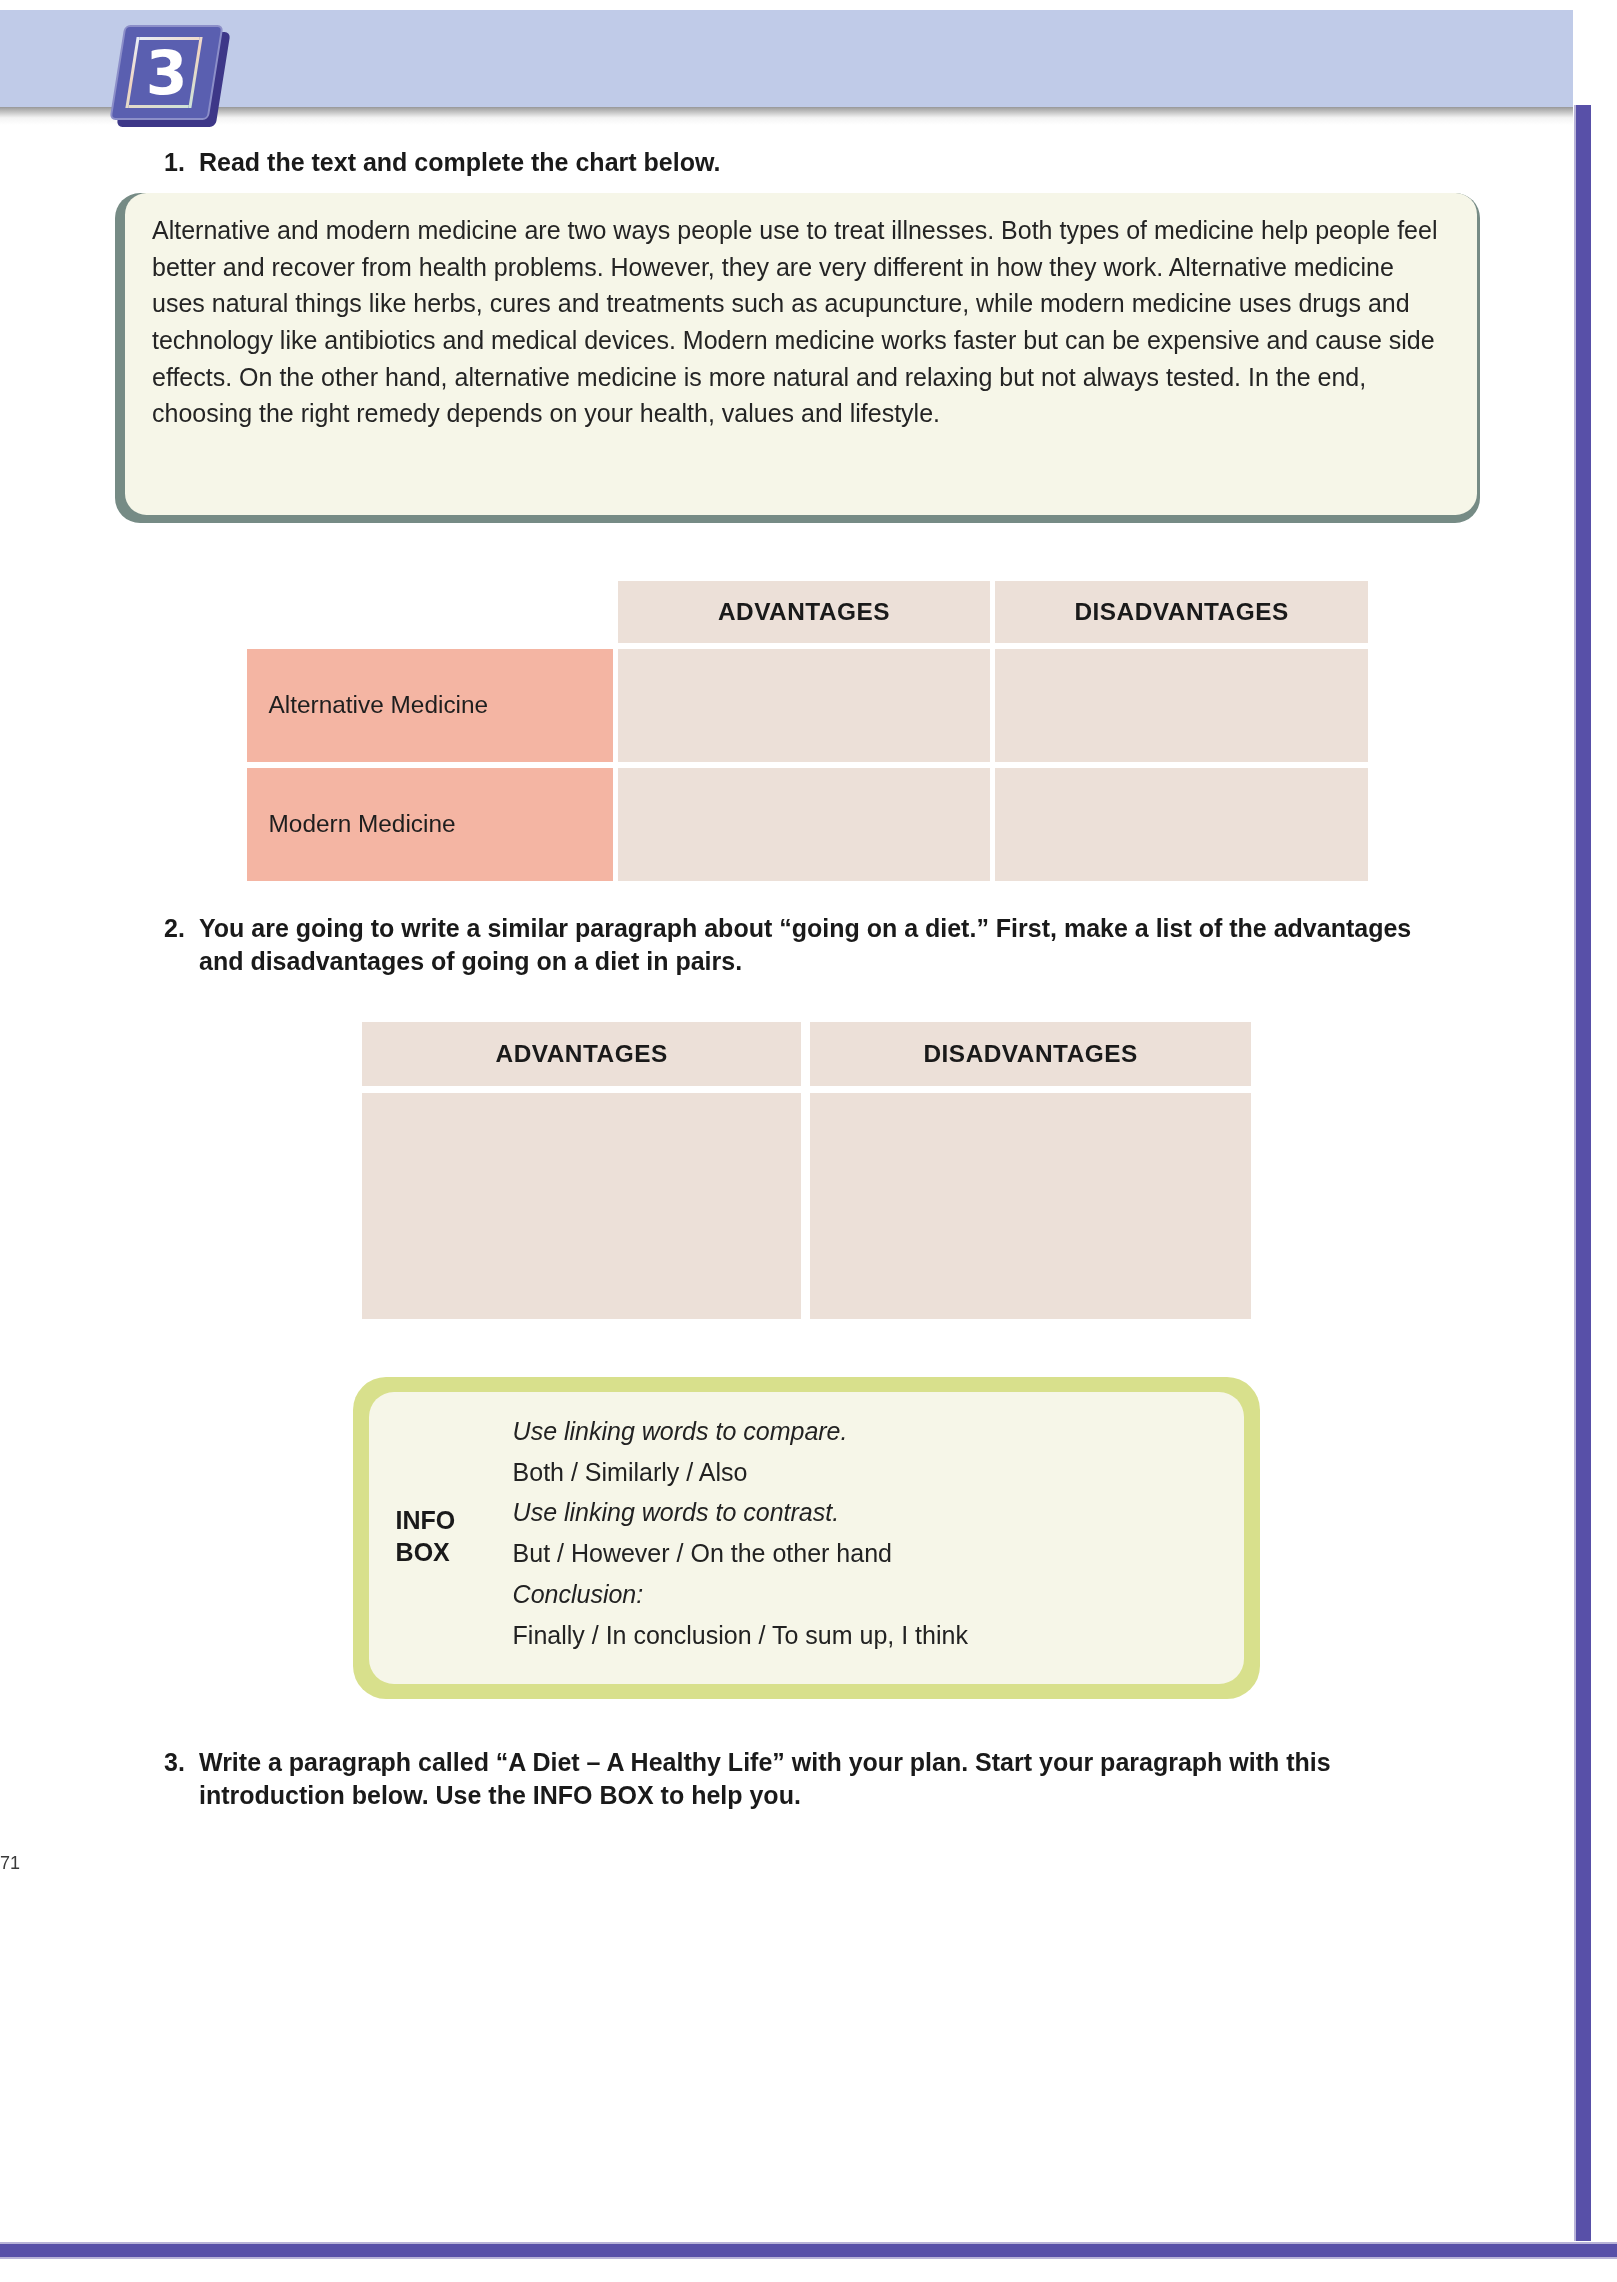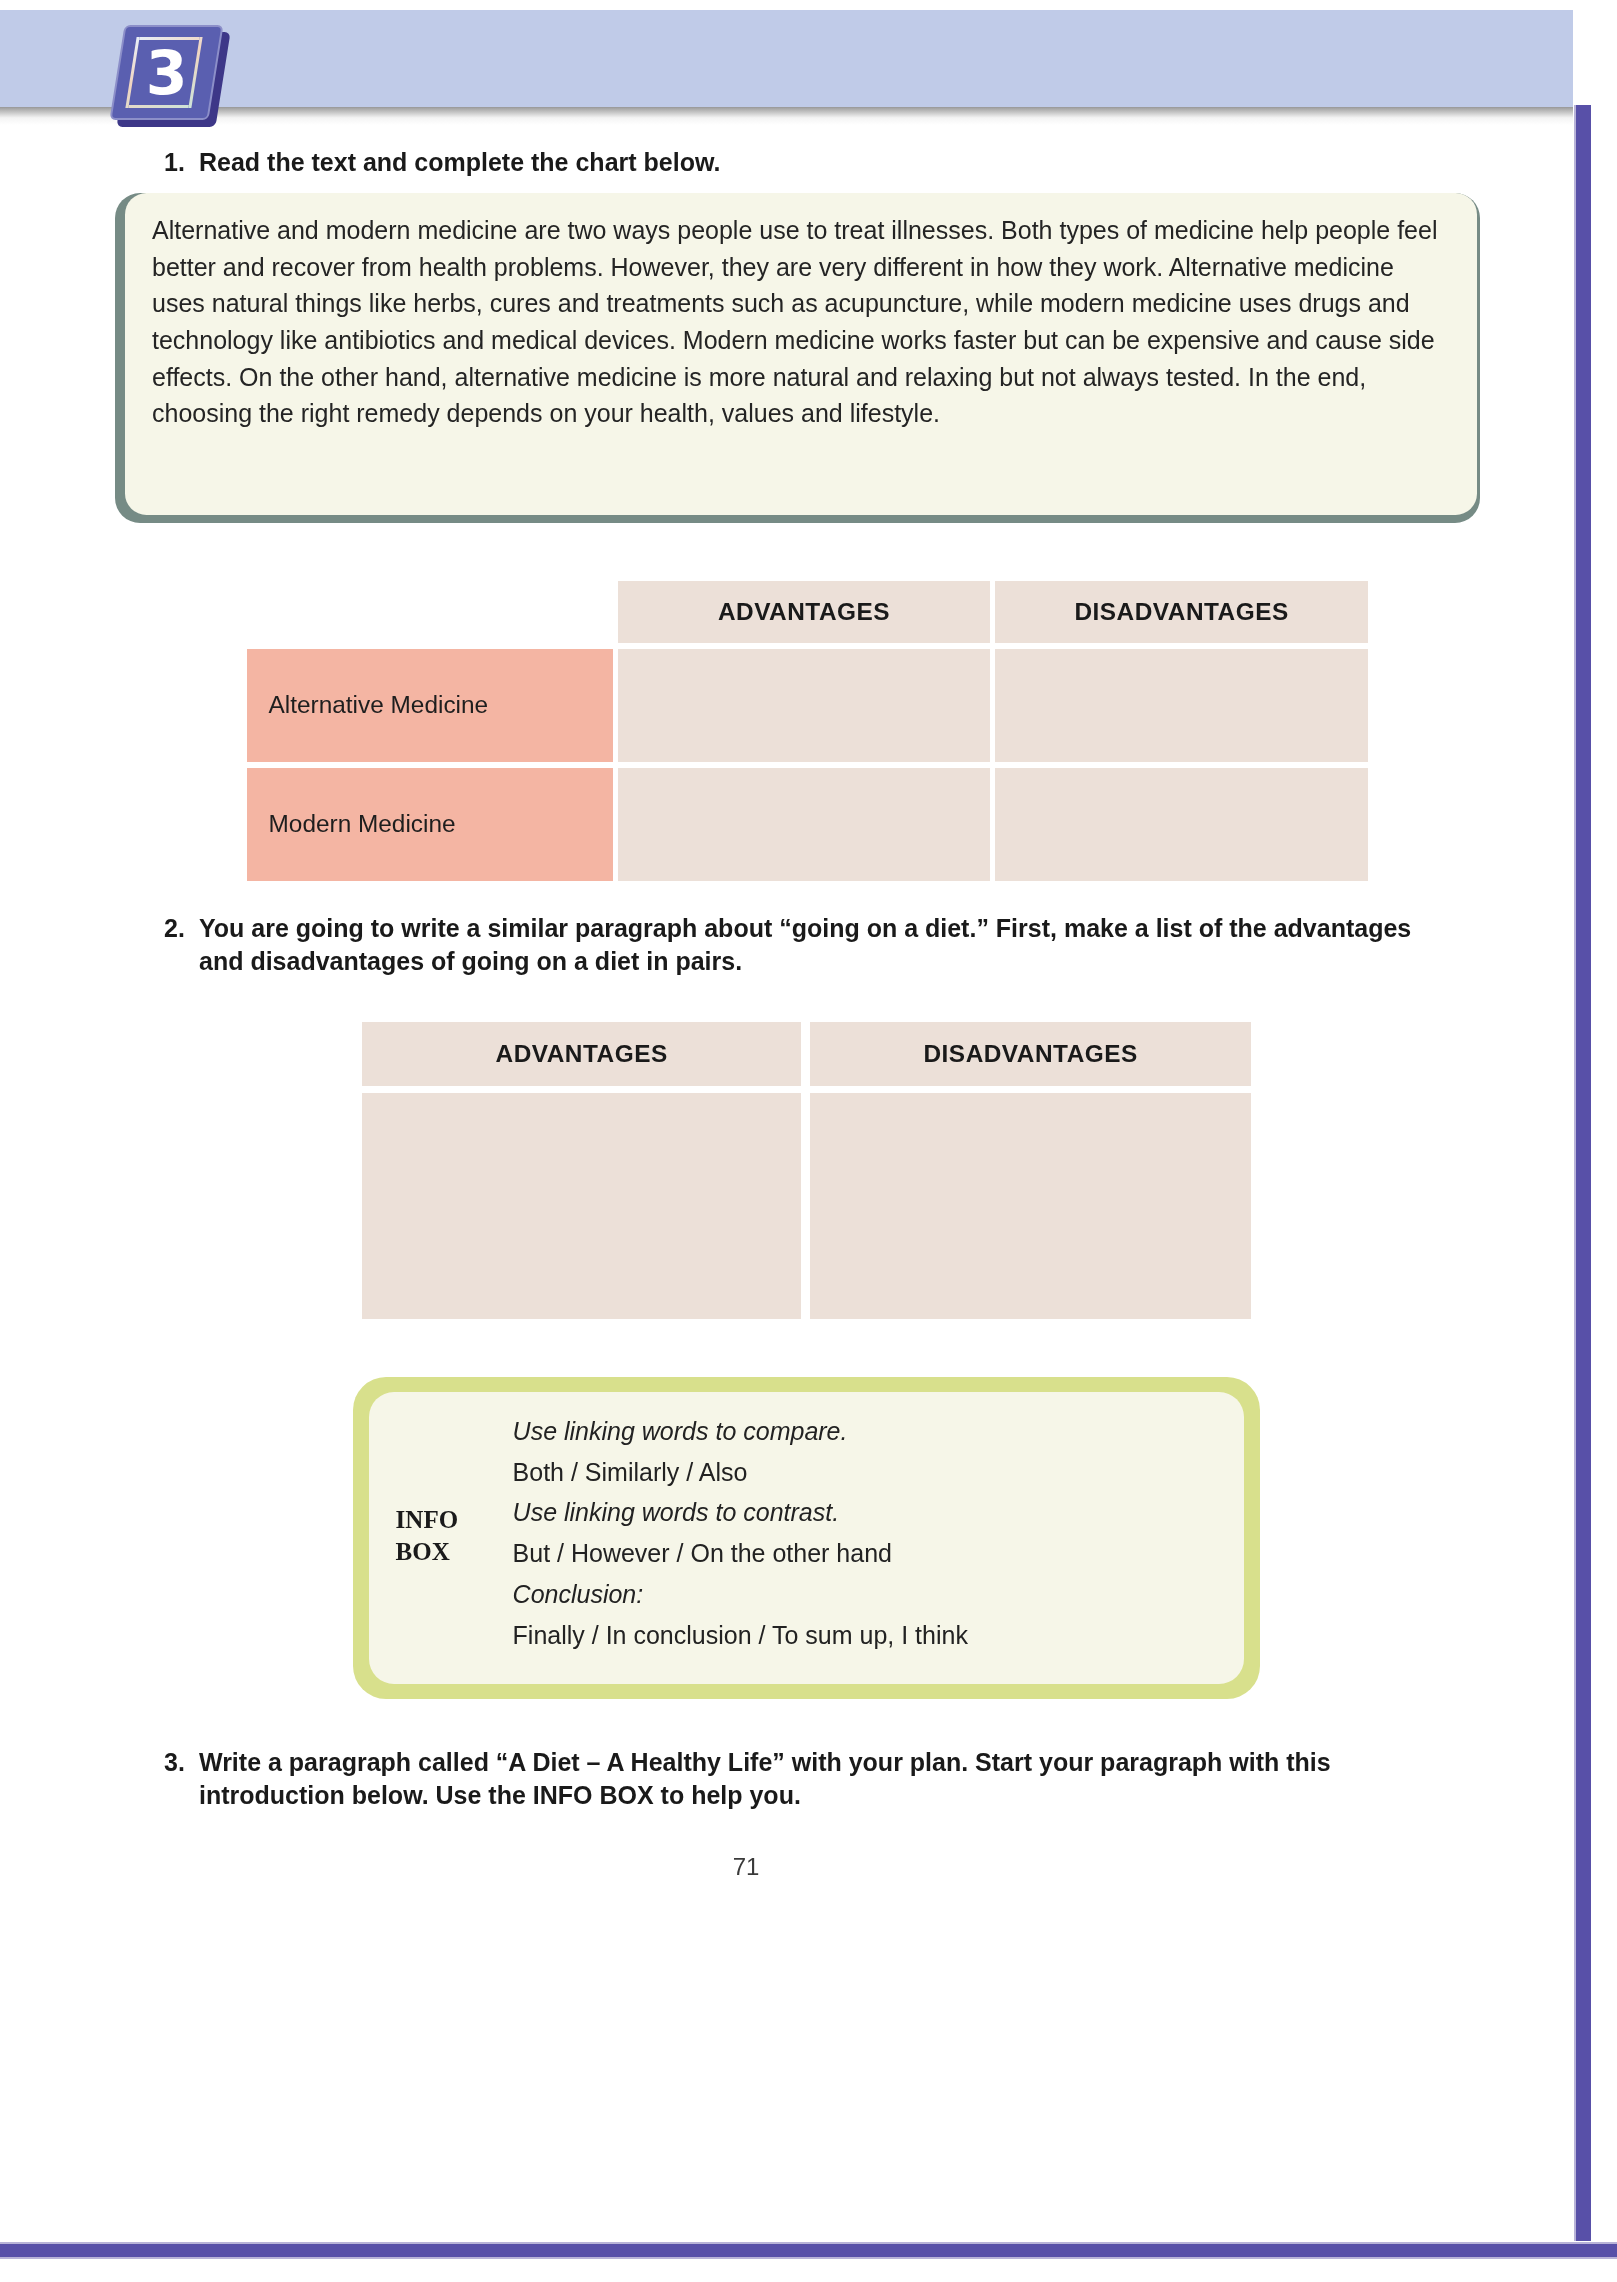--- a/index.html
+++ b/index.html
@@ -203,38 +203,36 @@
     padding: 21.5px 27px 25px 0;
     display: flex;
     align-items: center;
   }
   .infobox-tag {
     width: 144px; flex: 0 0 144px;
     text-align: left;
     padding-left: 27px;
     font-size: 25px; font-weight: bold; color: #1a1a1a;
     line-height: 1.3;
-    font-family: Liberation Serif, serif;
   }
   .infobox-lines { flex: 1; }
   .ib-line { font-size: 25px; color: #222; line-height: 1.36; margin-bottom: 6.8px; }
   .ib-line.bold { font-weight: bold; }
   .ib-line.ital { font-style: italic; }
 
   
   .closing {
     margin: 35px 0 0 146px;
     width: 1268px;
     font-size: 25px; line-height: 1.42; color: #1e1e1e;
   }
   .pagenum {
     margin: 41px 0 0 0;
     width: 1492px;
-    text-align: center;
-    font-size: 24px; color: #3a3a3a;
+    font-size: 18px; color: #3a3a3a;
   }
 </style>
 </head>
 <body>
 
 <div class="page-top-band"></div>
 <div class="page-top-shadow"></div>
 <div class="page-right-rule"></div>
 <div class="page-bottom-rule"></div>
 

